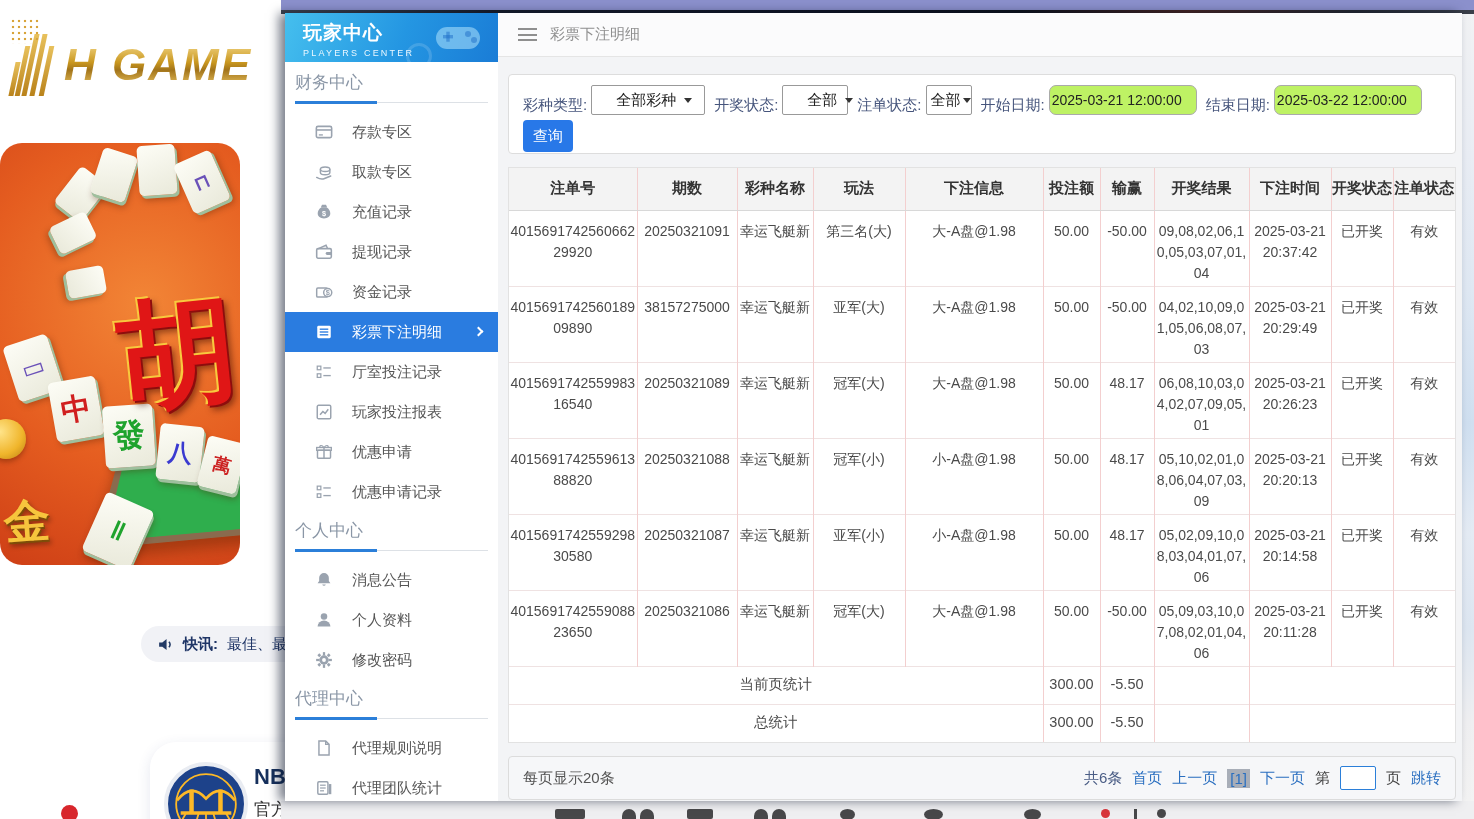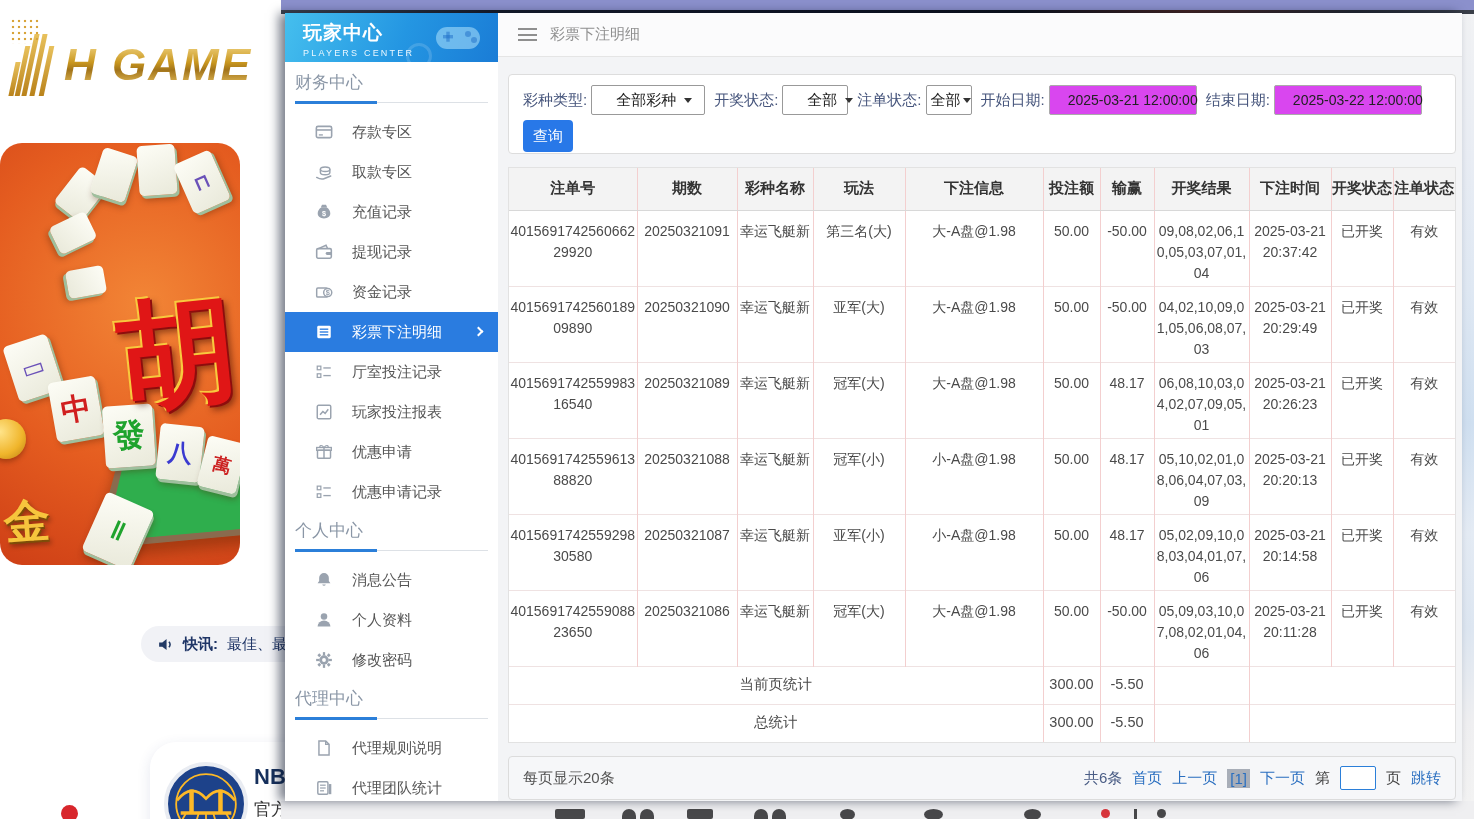--- a/index.html
+++ b/index.html
@@ -88,28 +88,28 @@
   .main { flex:1; display:flex; flex-direction:column; min-width:0; }
   .main-head { height:44px; background:#fbfbfc; border-bottom:1px solid #e5e5e5; display:flex; align-items:center;
     padding-left:20px; gap:13px; flex:none; }
   .burger { width:19px; height:13px; border-top:2px solid #8f8f8f; border-bottom:2px solid #8f8f8f; position:relative; }
   .burger:before { content:""; position:absolute; left:0; right:0; top:3.5px; height:2px; background:#8f8f8f; }
   .main-title { color:#8f8f8f; font-size:15px; }
   .content { flex:1; background:#f3f4f6; padding:17px 6px 0 10px; }
 
   
   .filterbox { background:#fff; border:1px solid #ddd; border-radius:4px; padding:10px 14px; height:80px; }
-  .frow { display:flex; align-items:center; height:30px; }
+  .frow { display:flex; align-items:flex-end; height:30px; }
   .flabel { color:#46557c; font-size:15px; margin:0 4px 0 9px; white-space:nowrap; flex:none; }
   .flabel.first { margin-left:0; }
   .sel { border:1px solid #999; border-radius:2px; background:#fff; height:30px; display:flex; align-items:center;
     justify-content:space-between; padding:0 24px; font-size:15px; color:#222; cursor:pointer; flex:none; white-space:nowrap; }
   .caret { width:0; height:0; border-left:4px solid transparent; border-right:4px solid transparent; border-top:5px solid #333; margin-left:8px; }
-  .datebox { border:1px solid #aaa; border-radius:2px; background:#d946ef; height:30px; display:flex; align-items:center;
-    padding:0 18px; font-size:14px; color:#222; flex:none; white-space:nowrap; }
+  .datebox { border:1px solid #aaa; border-radius:7px; background:#bef264; height:30px; display:flex; align-items:center;
+    padding:0 2px; font-size:14px; color:#222; flex:none; white-space:nowrap; }
   .btn-query { margin-top:5px; width:50px; height:32px; background:#2878e8; color:#fff; border:none; border-radius:4px;
     font-size:15px; cursor:pointer; font-family:inherit; }
 
   
   .tablebox { margin-top:13px; background:#fff; border:1px solid #e2e2e2; }
   table { border-collapse:collapse; table-layout:fixed; width:100%; }
   th { background:#f3f3f3; font-size:15px; color:#333; font-weight:bold; height:42px; padding:0; }
   th + th { border-left:1px solid #f3cfcf; }
   td { font-size:14px; color:#4a4a4a; text-align:center; vertical-align:top; padding:10px 2px 0 2px; line-height:1.5; }
   td + td { border-left:1px solid #f3cfcf; }
@@ -479,21 +479,21 @@
                   <td>大-A盘@1.98</td>
                   <td>50.00</td>
                   <td>-50.00</td>
                   <td class="brk">09,08,02,06,10,05,03,07,01,04</td>
                   <td>2025-03-21 20:37:42</td>
                   <td>已开奖</td>
                   <td>有效</td>
                 </tr>
                 <tr>
                   <td class="brk">401569174256018909890</td>
-                  <td>20250321090</td>
+                  <td>38157275000</td>
                   <td>幸运飞艇新</td>
                   <td>亚军(大)</td>
                   <td>大-A盘@1.98</td>
                   <td>50.00</td>
                   <td>-50.00</td>
                   <td class="brk">04,02,10,09,01,05,06,08,07,03</td>
                   <td>2025-03-21 20:29:49</td>
                   <td>已开奖</td>
                   <td>有效</td>
                 </tr>

